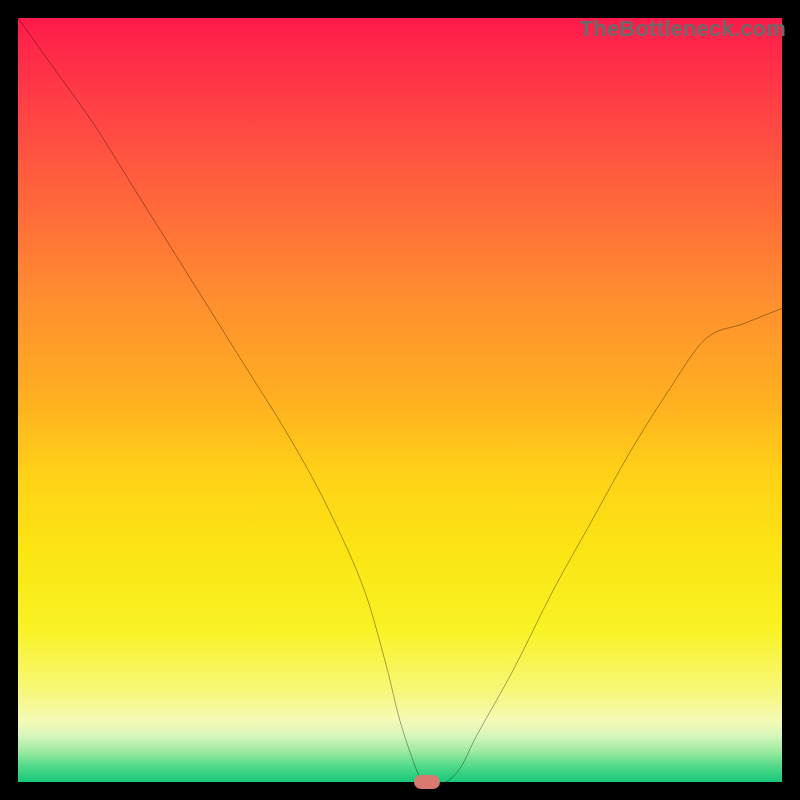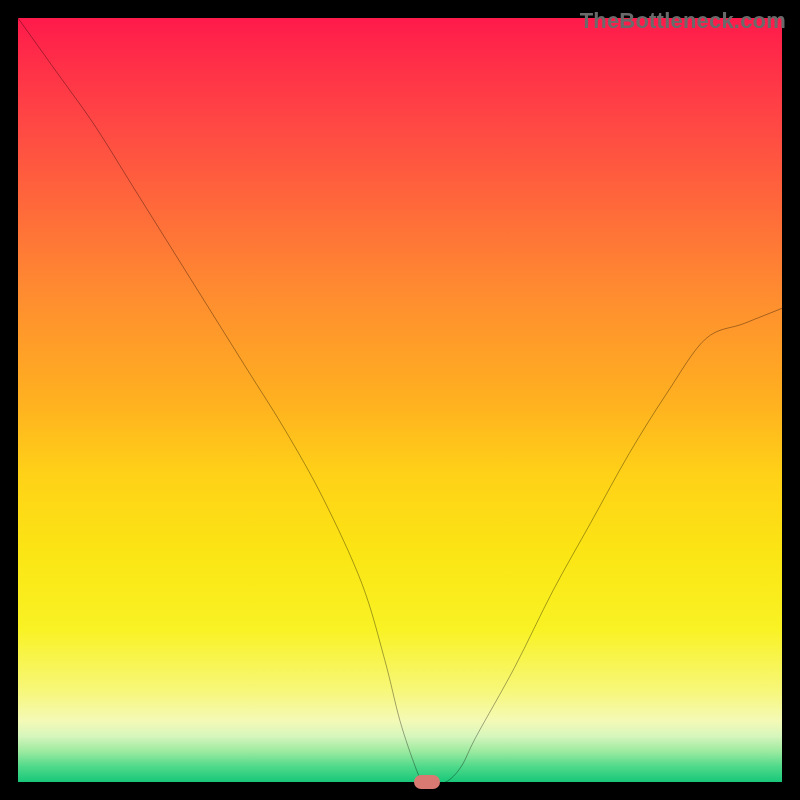--- a/index.html
+++ b/index.html
@@ -12,21 +12,21 @@
     overflow: hidden;
   }
   .frame {
     position: relative;
     width: 800px;
     height: 800px;
     background: #000;
   }
   .watermark {
     position: absolute;
-    top: 8px;
+    top: 16px;
     right: 14px;
     color: #6a6a6a;
     font-size: 22px;
     font-weight: 600;
     letter-spacing: 0.2px;
     z-index: 5;
     user-select: none;
   }
   .plot {
     position: absolute;

